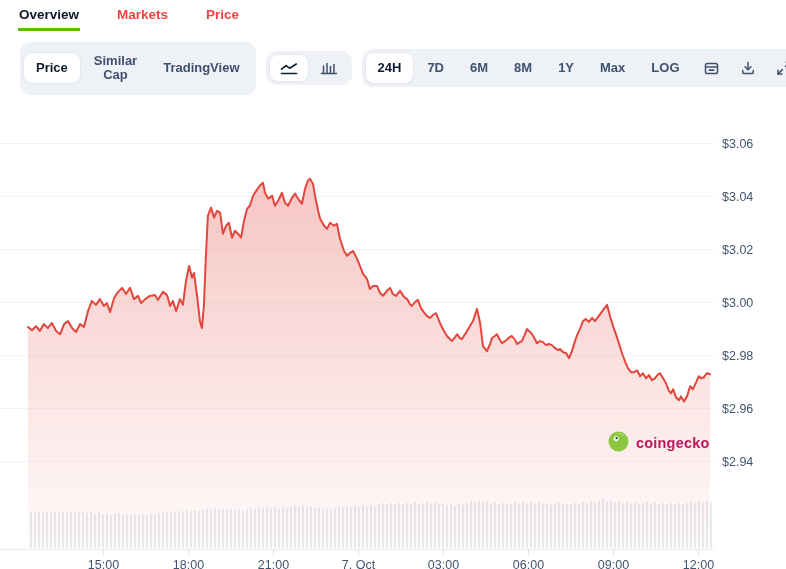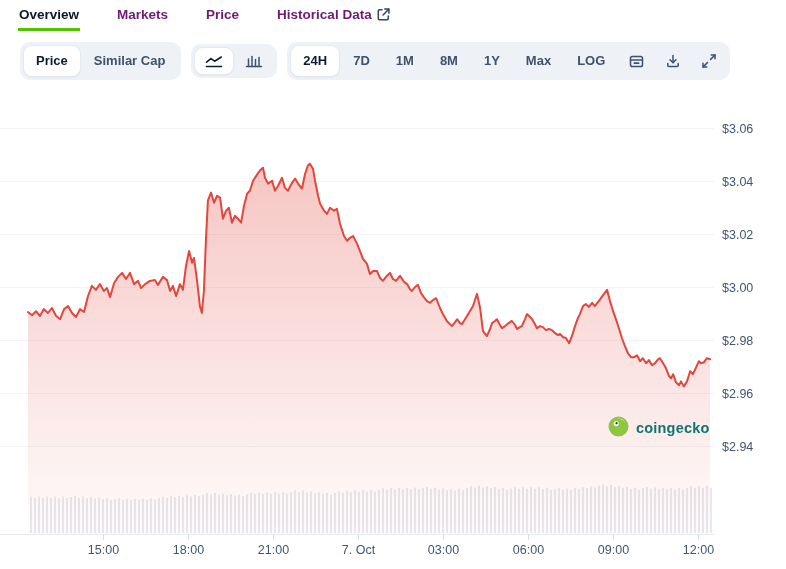--- a/index.html
+++ b/index.html
@@ -3,70 +3,63 @@
 <meta charset="utf-8">
 <style>
   html,body{margin:0;padding:0;}
   body{
     width:786px;height:569px;overflow:hidden;background:#fff;
     font-family:"Liberation Sans",sans-serif;color:#101b30;position:relative;
   }
   
   .tabs{display:flex;align-items:stretch;gap:36px;padding:0 0 0 18px;height:31px;}
   .tab{display:flex;align-items:center;gap:5px;font-size:13.5px;font-weight:700;
-       color:#701a75;cursor:pointer;border-bottom:3px solid transparent;padding:0 1px;box-sizing:border-box;}
+       color:#ef4444;cursor:pointer;border-bottom:3px solid transparent;padding:0 1px;box-sizing:border-box;}
   .tab.active{color:#0d1728;border-bottom-color:#55c000;}
   .tab .ext{display:flex;align-items:center;color:#344563;}
   
   .toolbar{display:flex;align-items:center;gap:10px;margin:11px 0 0 20px;}
   .seg{background:#eef1f6;border-radius:10px;padding:4px;display:flex;align-items:center;gap:2px;}
   .seg-btn{border:none;background:transparent;font-family:inherit;font-size:13px;font-weight:700;
            color:#3f516f;padding:8px 12px;border-radius:8px;cursor:pointer;display:flex;align-items:center;line-height:1.1;}
   .seg-btn.icon-btn{padding:6px 10px;}
   .seg-btn.active{background:#fff;color:#0d1b33;box-shadow:0 0 0 1px #e4e9ef,0 1px 2px rgba(16,24,40,.10);}
   .seg-btn svg{display:block;}
   
   .chart-wrap{position:relative;margin-top:11px;width:641px;height:465px;text-align:right;}
   .chart-wrap svg.main{position:absolute;left:0;top:0;}
   .watermark{position:absolute;left:608px;top:325px;display:flex;align-items:center;gap:7px;
-             color:#0f766e;font-weight:700;font-size:14.5px;letter-spacing:.2px;}
+             color:#be185d;font-weight:700;font-size:14.5px;letter-spacing:.2px;}
 </style>
 </head>
 <body>
 
 <nav class="tabs" id="tabs">
     <div class="tab active">
       <span>Overview</span>
     </div>
     <div class="tab">
       <span>Markets</span>
     </div>
     <div class="tab">
       <span>Price</span>
     </div>
-    <div class="tab">
-      <span>Historical Data</span>
-      <span class="ext">
-        <svg width="13" height="13" viewBox="0 0 12 12" fill="none" stroke="currentColor" stroke-width="1.4" stroke-linecap="round" stroke-linejoin="round">
-          <path d="M4.6 1.6H2.2a1 1 0 0 0-1 1v7.2a1 1 0 0 0 1 1h7.2a1 1 0 0 0 1-1V7.4"></path>
-          <path d="M7.2 1h3.8v3.8"></path>
-          <path d="M10.8 1.2 5.6 6.4"></path>
-        </svg>
-      </span>
-    </div>
   </nav>
 
 <div class="toolbar">
   <div class="seg" id="seg-metrics">
       <button class="seg-btn active">
         <span>Price</span>
       </button>
       <button class="seg-btn">
         <span>Similar Cap</span>
       </button>
+      <button class="seg-btn">
+        <span>TradingView</span>
+      </button>
     </div>
   <div class="seg" id="seg-types">
       <button class="seg-btn icon-btn active">
         <span>
           <svg width="18" height="14" viewBox="0 0 18 14" fill="none" stroke="currentColor" stroke-width="1.6" stroke-linecap="round" stroke-linejoin="round">
             <path d="M1.5 12.5h15"></path>
             <path d="M1.5 8.2 6 4.6l3.6 2.6L16.3 3"></path>
           </svg>
         </span>
       </button>
@@ -83,21 +76,21 @@
       </button>
     </div>
   <div class="seg" id="seg-ranges">
       <button class="seg-btn active">
         <span>24H</span>
       </button>
       <button class="seg-btn">
         <span>7D</span>
       </button>
       <button class="seg-btn">
-        <span>1M</span>
+        <span>6M</span>
       </button>
       <button class="seg-btn">
         <span>8M</span>
       </button>
       <button class="seg-btn">
         <span>1Y</span>
       </button>
       <button class="seg-btn">
         <span>Max</span>
       </button>

